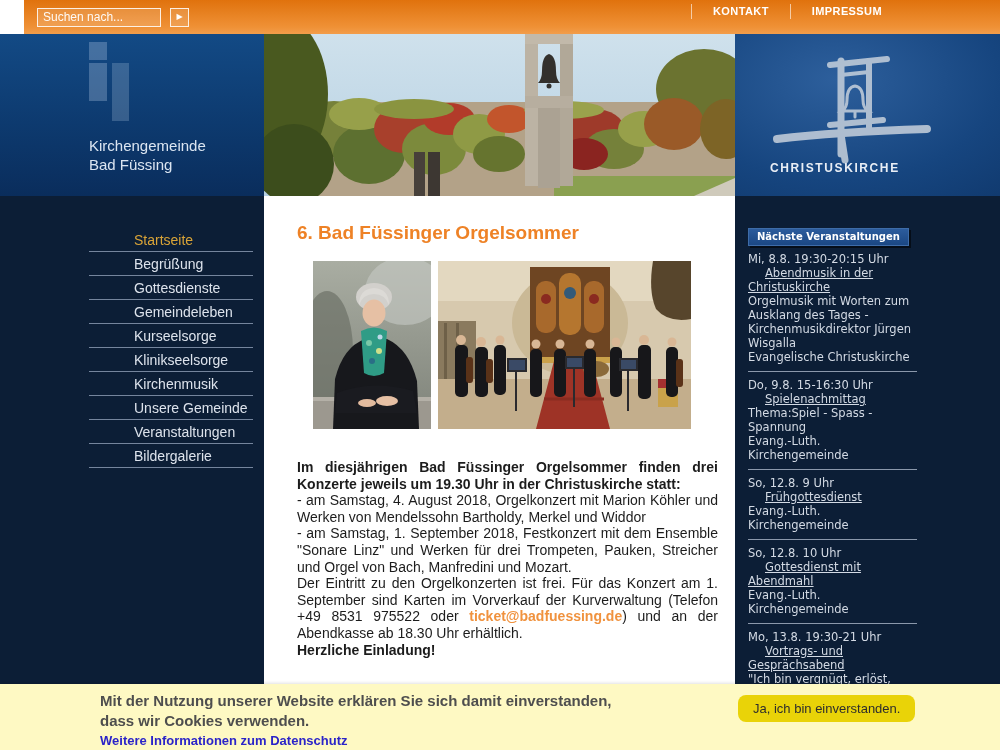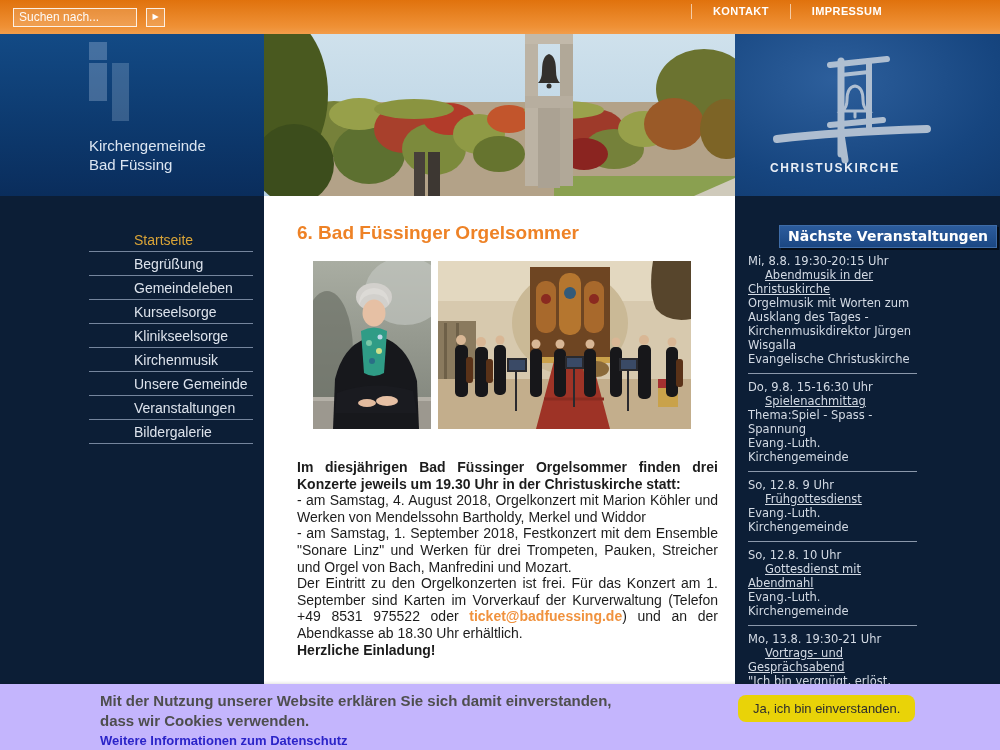--- a/index.html
+++ b/index.html
@@ -2,21 +2,21 @@
 <html><head>
 <meta charset="utf-8">
 <style>
   html,body{margin:0;padding:0;background:#ffffff;}
   *{box-sizing:border-box;}
   .page{position:relative;width:1000px;height:750px;overflow:hidden;background:#fff;
         font-family:"Liberation Sans",sans-serif;}
 
   
   .topbar{height:34px;background:linear-gradient(180deg,#e0720d 0%,#ef9136 80%,#f29d4b 100%);
-          display:flex;align-items:center;position:relative;}
+          display:flex;align-items:center;position:relative;margin-left:24px;}
   .searchbox{margin-left:13px;display:flex;align-items:center;gap:9px;}
   .search-input{width:124px;height:19px;background:rgba(255,255,255,.15);
           border:1px solid rgba(255,255,255,.85);color:#fff;font-size:12px;padding:0 5px;
           font-family:"Liberation Sans",sans-serif;}
   .search-input::placeholder{color:#fff;opacity:.95;}
   .search-btn{width:19px;height:19px;background:rgba(255,255,255,.15);
           border:1px solid rgba(255,255,255,.85);color:#fff;font-size:8px;line-height:1;
           display:flex;align-items:center;justify-content:center;cursor:pointer;padding:0;}
   .top-links{position:absolute;right:97px;top:0;height:22px;display:flex;align-items:center;}
   .top-link{color:#fff;font-size:11px;font-weight:bold;letter-spacing:.4px;
@@ -52,29 +52,29 @@
   .photo1{width:118px;height:168px;display:block;}
   .photo2{width:253px;height:168px;display:block;}
   .bodytext{margin-top:30px;font-size:14px;line-height:16.6px;color:#1c1c1c;}
   .bodytext p{margin:0;text-align:justify;}
   .bodytext p.bold{font-weight:bold;}
   .mail-link{color:#f0923e;text-decoration:none;font-weight:bold;}
 
   .events{width:265px;background:#0c1e36;padding:29px 0 0 13px;color:#d3dae4;
           font-family:"DejaVu Sans",sans-serif;}
   .events-title{display:inline-block;background:linear-gradient(180deg,#2c5c9d,#1b4783);
-          border:1px solid #3e6ca8;color:#fff;font-weight:bold;font-size:14px;
-          padding:2px 8px 3px;box-shadow:2px 2px 0 rgba(0,0,0,.55);margin-left:31px;}
+          border:1px solid #3e6ca8;color:#fff;font-weight:bold;font-size:10px;
+          padding:2px 8px 3px;box-shadow:2px 2px 0 rgba(0,0,0,.55);}
   .event{width:169px;padding:6px 0 7px;border-bottom:1px solid #8b98ab;
           font-size:11.5px;line-height:14px;}
   .event.last{border-bottom:none;}
   .event a{color:#d3dae4;margin-left:17px;}
 
   
-  .cookie{position:absolute;left:0;bottom:0;width:1000px;height:66px;background:#c4b5fd;
+  .cookie{position:absolute;left:0;bottom:0;width:1000px;height:66px;background:#fef9c3;
           box-shadow:0 -1px 3px rgba(0,0,0,.12);}
   .cookie-msg{position:absolute;left:100px;top:7px;font-size:15px;font-weight:bold;
           color:#4e4e4e;line-height:20px;}
   .cookie-link{position:absolute;left:100px;top:49px;font-size:13px;font-weight:bold;
           color:#2b24c8;text-decoration:none;}
   .cookie-btn{position:absolute;left:738px;top:11px;height:27px;padding:0 15px;
           background:#e9d308;border:none;border-radius:8px;font-size:13px;color:#2d2d2d;
           font-family:"Liberation Sans",sans-serif;cursor:pointer;}
 </style>
 </head>
@@ -180,20 +180,23 @@
 
   <div class="content">
 
     <aside class="sidebar">
       <ul class="nav">
         <li class="active">
             <a href="#">Startseite</a>
           </li>
         <li>
             <a href="#">Begrüßung</a>
+          </li>
+        <li>
+            <a href="#">Gottesdienste</a>
           </li>
         <li>
             <a href="#">Gemeindeleben</a>
           </li>
         <li>
             <a href="#">Kurseelsorge</a>
           </li>
         <li>
             <a href="#">Klinikseelsorge</a>
           </li>

